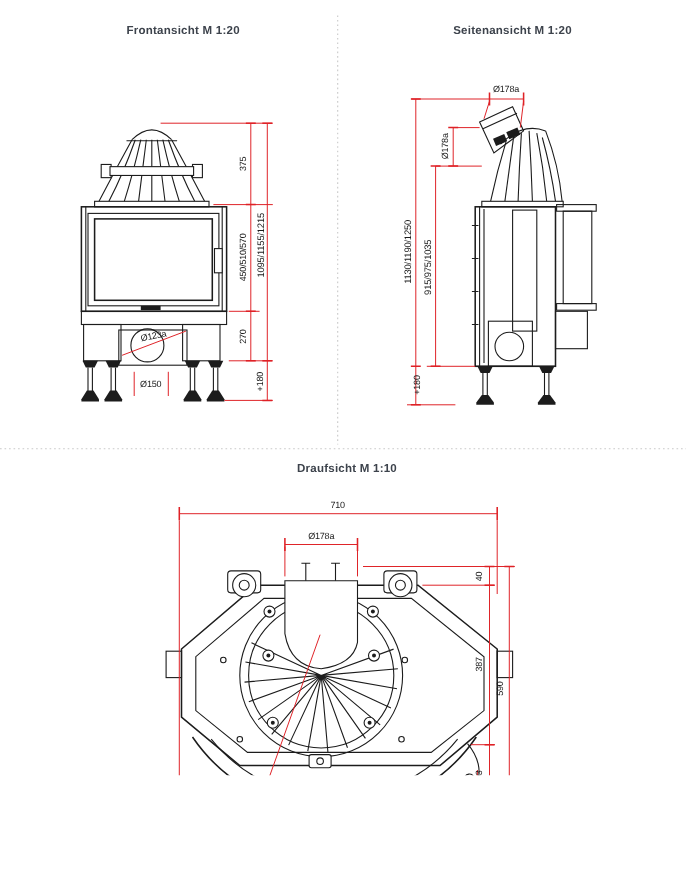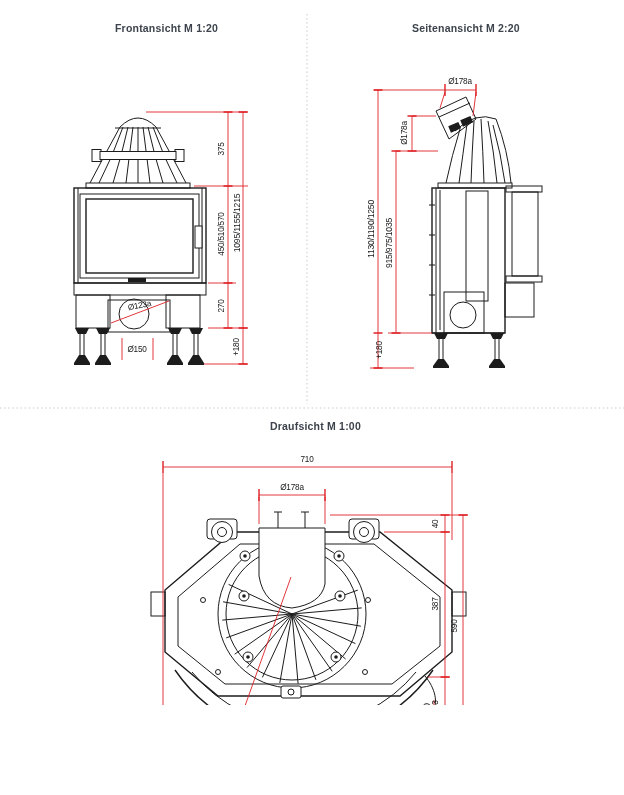--- a/index.html
+++ b/index.html
@@ -17,22 +17,22 @@
   .div{stroke:#c9c9c9;stroke-width:1;stroke-dasharray:1.5 2.6;fill:none;}
   text{fill:#1a1a1a;font-family:"Liberation Sans",sans-serif;font-size:8.2px;letter-spacing:-.2px;}
   text.big{font-size:8.6px;}
 </style>
 </head>
 <body>
 
 <div id="page">
 
   <div class="ttl" style="left:115px;top:22px">Frontansicht M 1:20</div>
-  <div class="ttl" style="left:412px;top:22px">Seitenansicht M 2:20</div>
-  <div class="ttl" style="left:270px;top:420px">Draufsicht M 1:00</div>
+  <div class="ttl" style="left:412px;top:22px">Seitenansicht M 1:20</div>
+  <div class="ttl" style="left:270px;top:420px">Draufsicht M 1:10</div>
 
   <svg width="624" height="795" viewBox="0 0 624 795">
 
     <g>
       <path class="div" d="M307,14 V404"></path>
       <path class="div" d="M0,408 H624"></path>
     </g>
 
     <g>
       <g>

